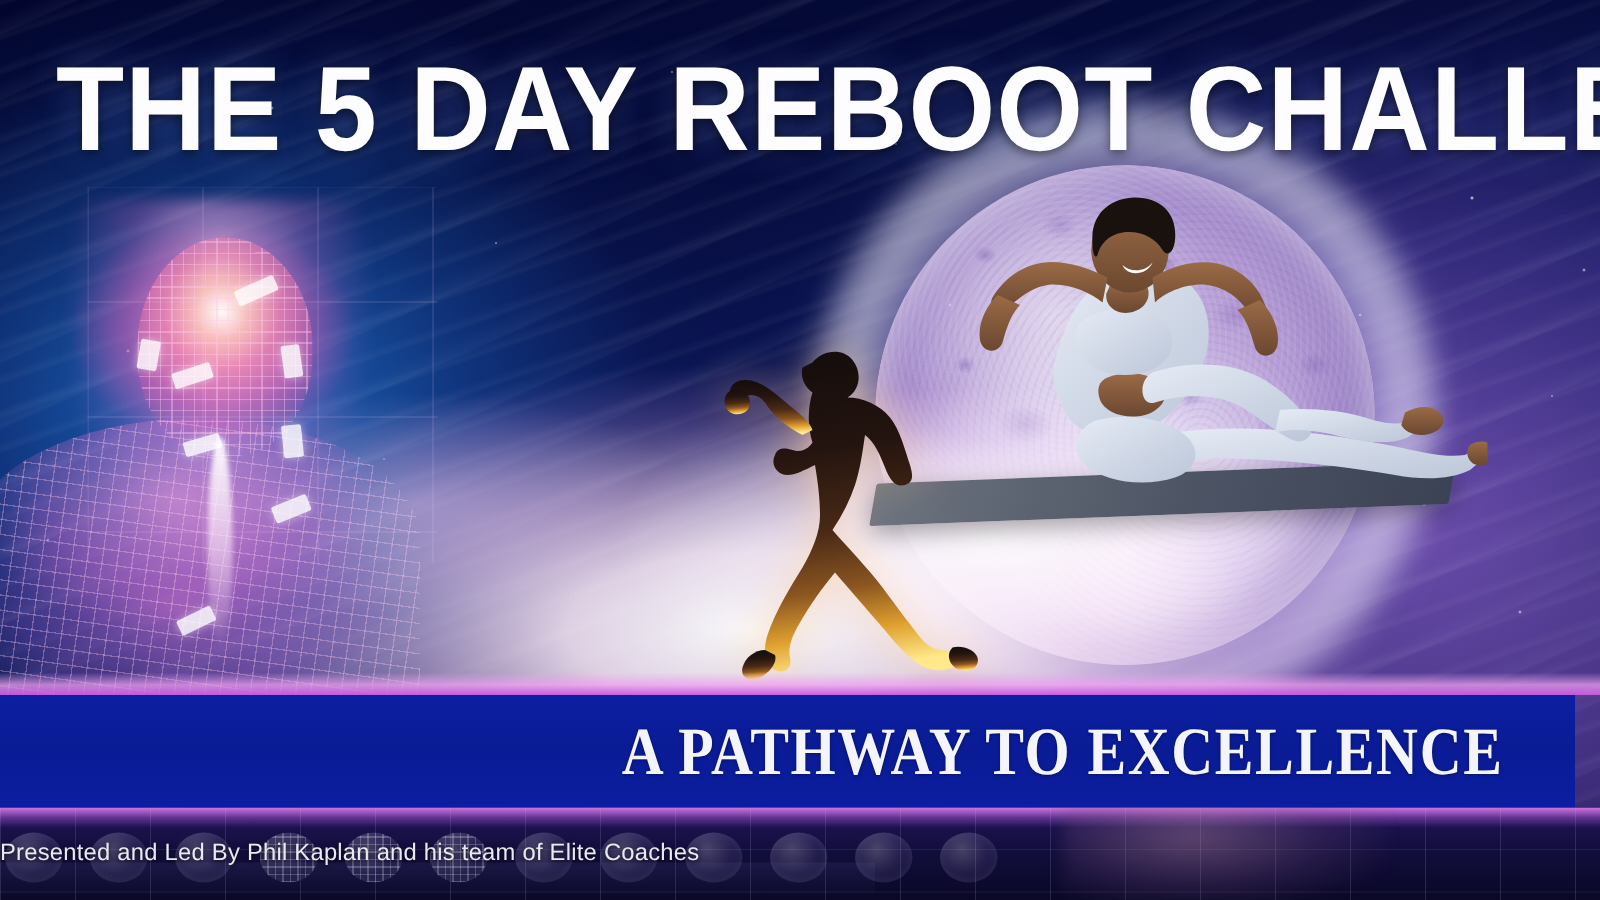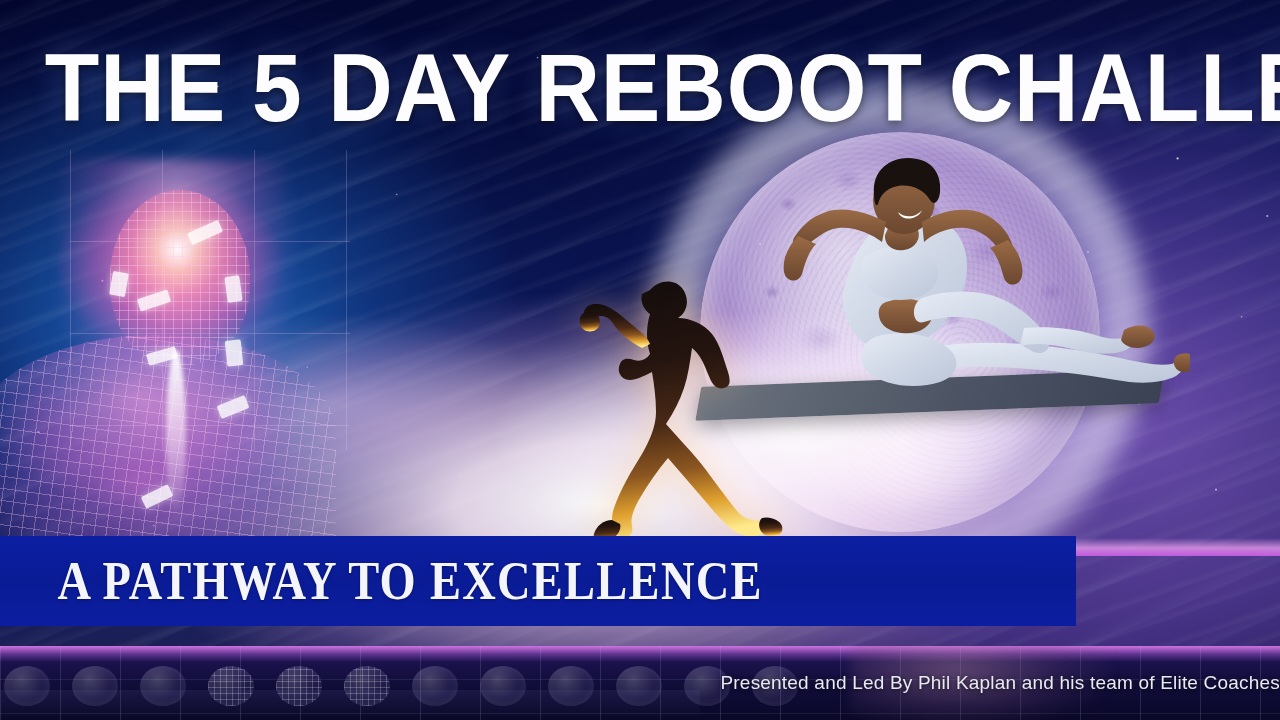--- a/index.html
+++ b/index.html
@@ -241,23 +241,23 @@
     text-shadow:0 2px 10px rgba(0,0,0,.55), 0 0 32px rgba(120,160,255,.3);
     white-space:nowrap;
   }
 
   
   .banner-glow-top{
     position:absolute; left:0; top:538px; width:1280px; height:18px;
     background:linear-gradient(180deg, rgba(255,255,255,0) 0%, rgba(238,160,240,.75) 55%, rgba(200,90,225,.95) 100%);
   }
   .banner{
-    position:absolute; left:0; top:536px; width:1076px; height:90px;
+    position:absolute; left:0; top:556px; width:1260px; height:90px;
     background:linear-gradient(180deg,#0c1fa2 0%, #0a1b95 48%, #0c1ea0 100%);
-    display:flex; align-items:center; justify-content:flex-start;
+    display:flex; align-items:center; justify-content:flex-end;
   }
   .banner-text{
     color:#f4f5fb;
     font-family:"Liberation Serif","DejaVu Serif",serif;
     font-weight:700;
     font-size:54px;
     letter-spacing:1.5px;
     transform:scaleX(.86);
     white-space:nowrap;
     text-shadow:0 1px 3px rgba(0,0,0,.35);
@@ -296,21 +296,21 @@
       repeating-linear-gradient(90deg, rgba(255,255,255,.22) 0 1px, rgba(0,0,0,0) 1px 6px),
       radial-gradient(circle at 38% 32%, rgba(255,255,255,.20), rgba(140,130,200,.12) 55%, rgba(50,40,100,.10) 100%);
   }
   .strip-blob{
     position:absolute; right:170px; top:-14px; width:260px; height:96px;
     background:radial-gradient(ellipse at 40% 40%, rgba(190,140,170,.42) 0%, rgba(120,80,130,.22) 46%, rgba(0,0,0,0) 76%);
     filter:blur(6px);
   }
   .credit{
     position:absolute; left:0; top:672px; width:1280px;
-    text-align:right;
+    text-align:left;
     color:#e8e9f2;
     font-size:19px;
     font-weight:400;
     letter-spacing:.2px;
     text-shadow:0 1px 4px rgba(0,0,0,.7);
   }
 
   
   .strip-reflect{
     position:absolute; left:0; bottom:0; width:700px; height:30px;

